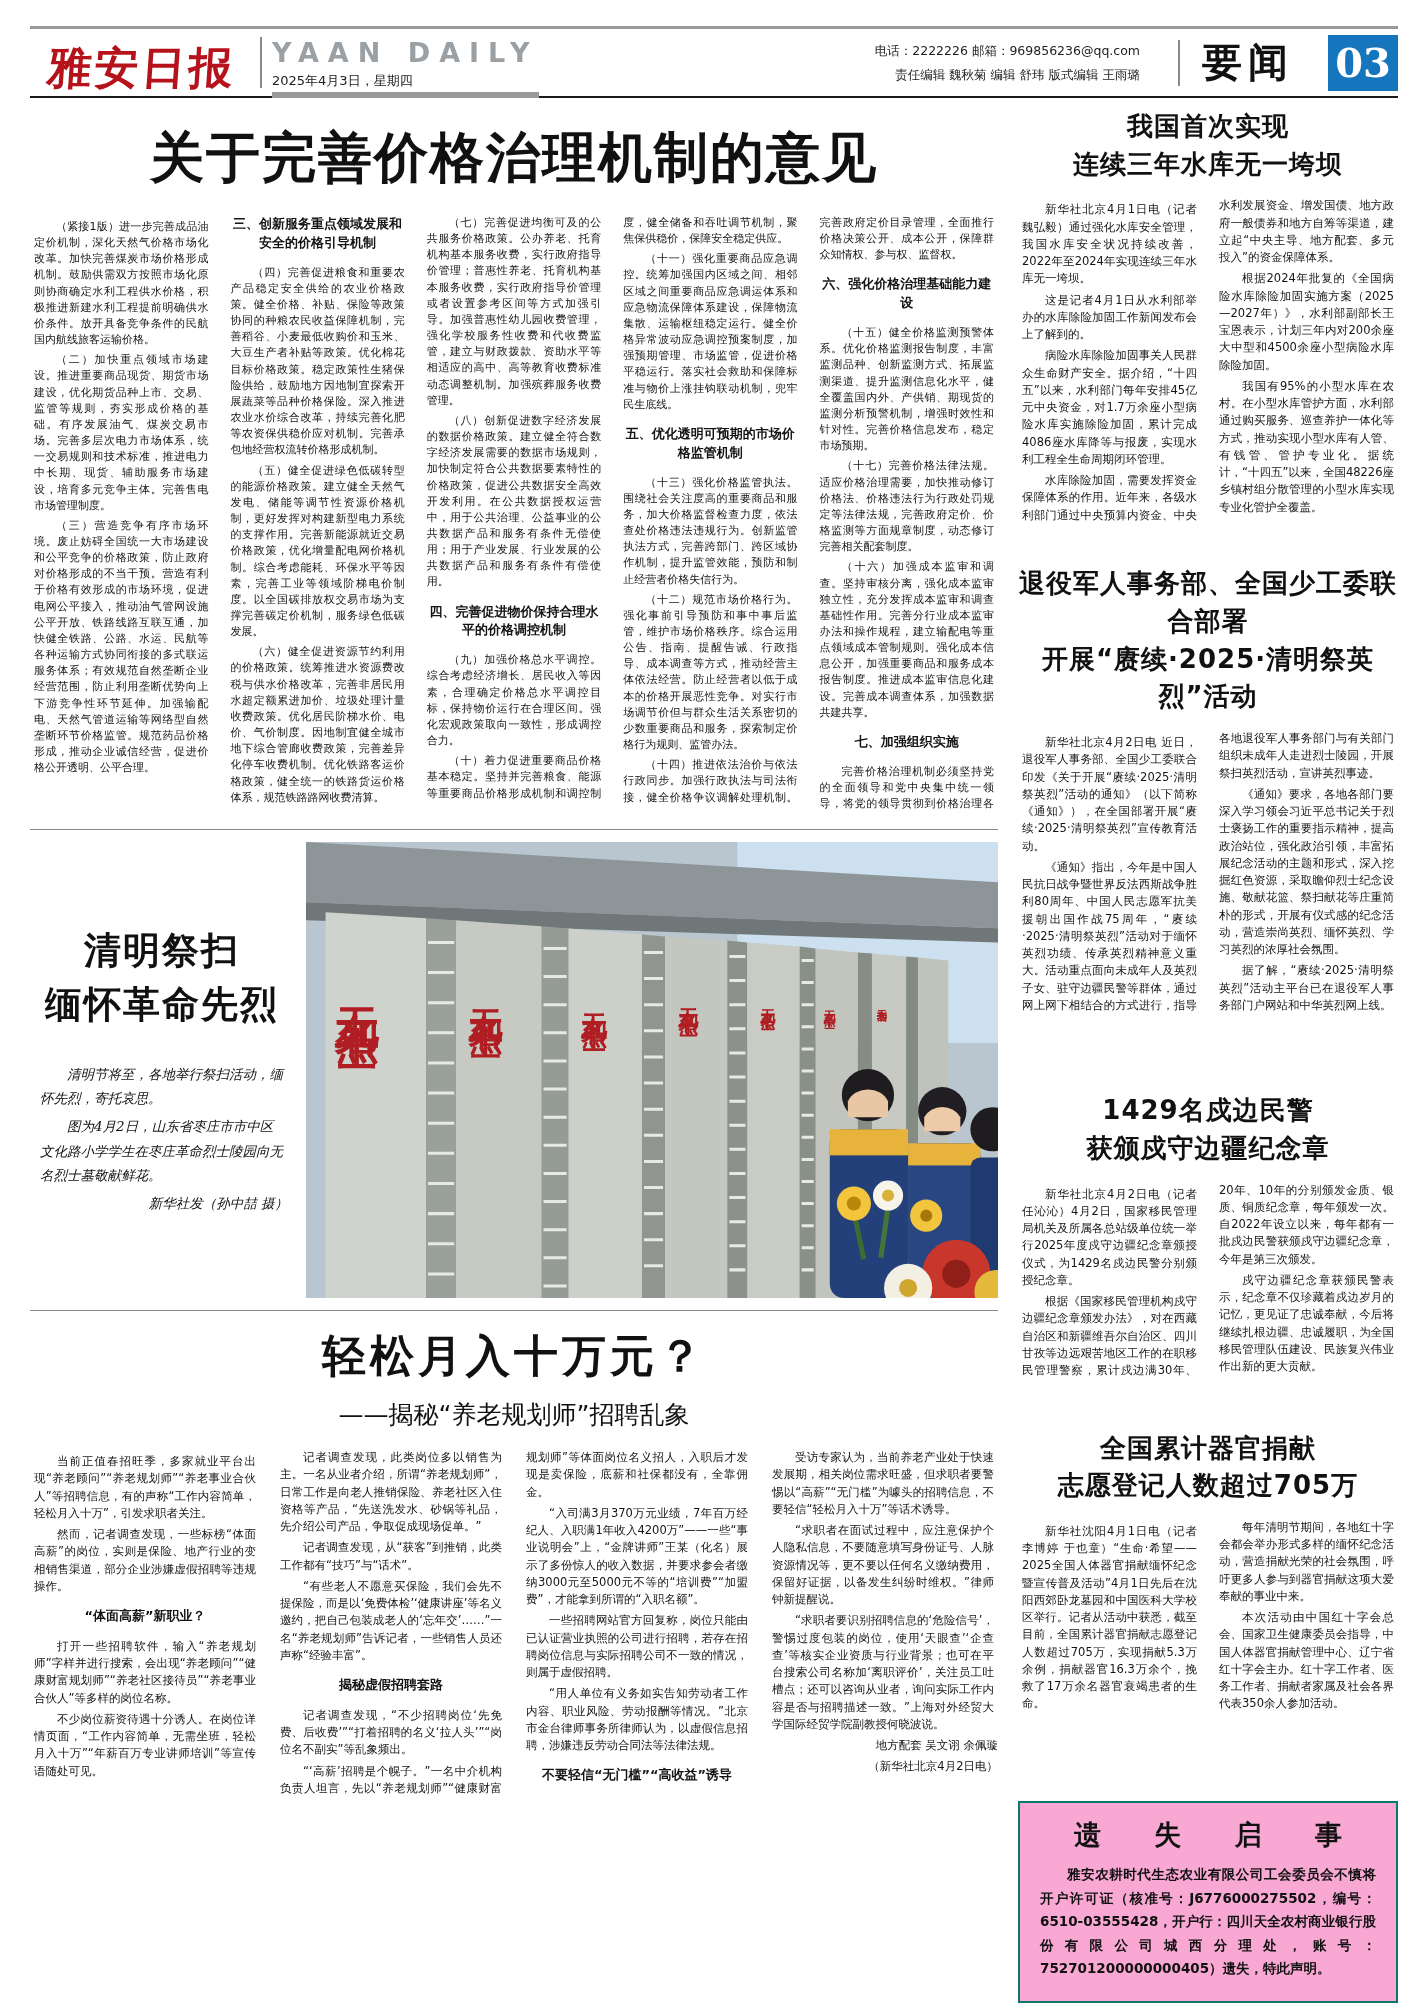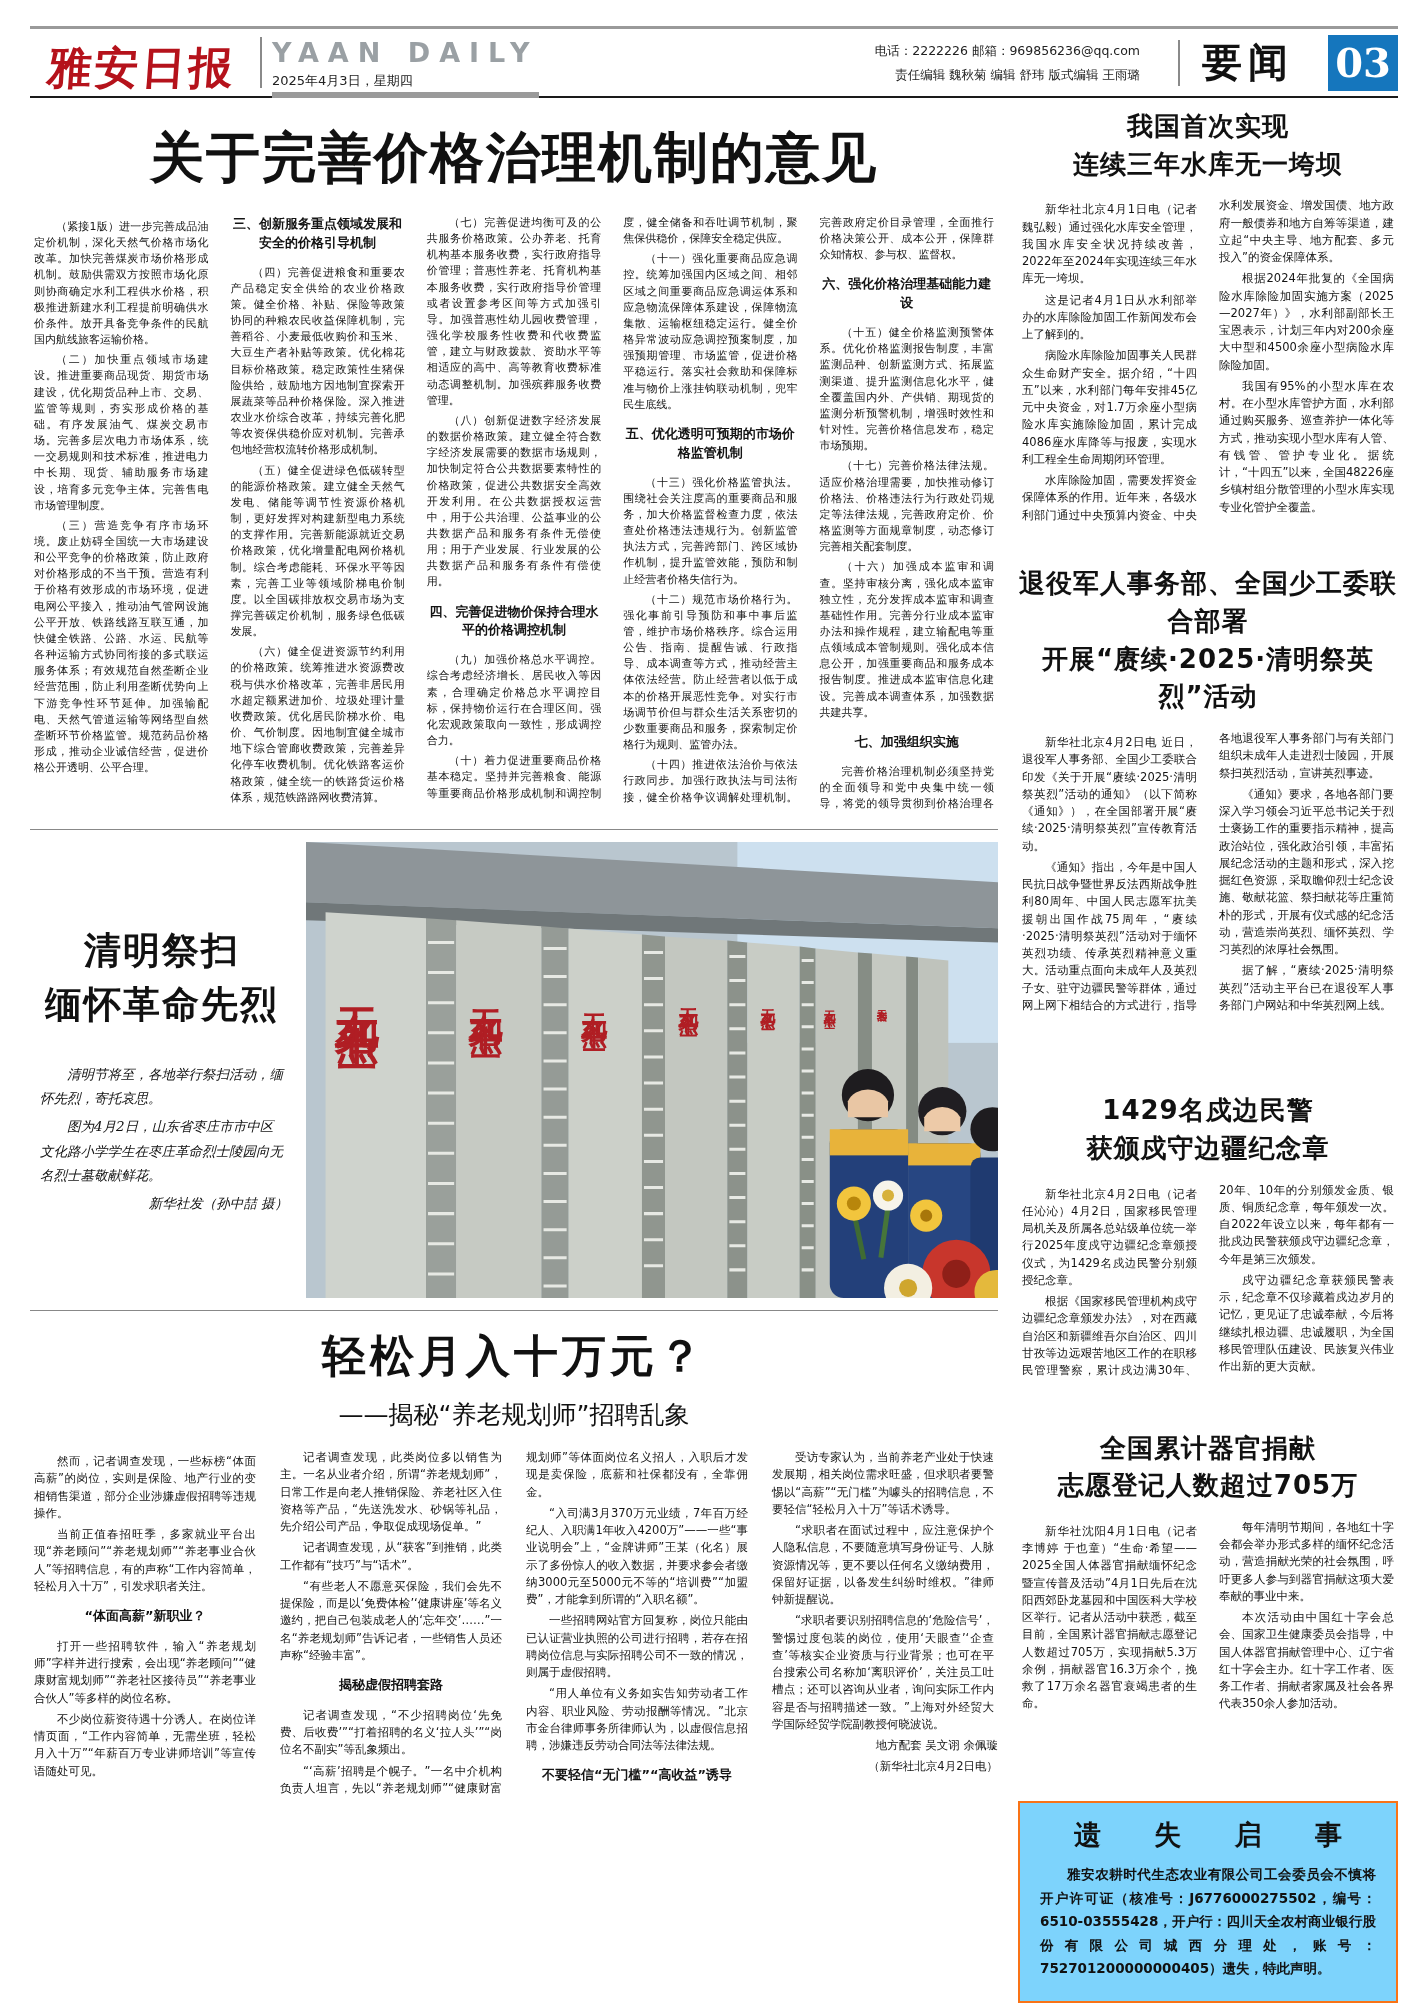--- a/index.html
+++ b/index.html
@@ -64,21 +64,21 @@
                   font-size:11.5px; line-height:1.5; text-align:justify; color:#141414; }
 
   
   .rail-art { margin-bottom:30px; }
   .rail-title { font-size:26px; font-weight:900; text-align:center; line-height:1.45;
                 margin-bottom:14px; letter-spacing:1px; }
   .rail-body { column-count:2; column-gap:14px; overflow:hidden; font-size:11.5px;
                line-height:1.5; text-align:justify; color:#141414; }
   .h-a1 { height:338px; } .h-a2 { height:332px; } .h-a3 { height:218px; } .h-a4 { height:252px; }
 
-  .notice { border:2px solid #f97316; background:#7dd3fc; padding:14px 16px 16px; margin-top:6px; }
+  .notice { border:2px solid #0f766e; background:#f9a8d4; padding:14px 16px 16px; margin-top:6px; }
   .notice-title { font-size:27px; font-weight:900; text-align:center; letter-spacing:22px;
                   text-indent:22px; margin-bottom:10px; }
   .notice-body { font-size:13.5px; font-weight:bold; line-height:1.75; text-align:justify; }
   .notice-body .para { text-indent:2em; }
 </style>
 </head>
 <body>
 
 <div class="page">
 
@@ -225,22 +225,22 @@
               </g>
             </g>
           </svg>
         </div>
       </div>
 
       <div class="recruit">
         <h2 class="recruit-headline">轻松月入十万元？</h2>
         <div class="recruit-subtitle">——揭秘“养老规划师”招聘乱象</div>
         <div class="recruit-body">
+            <p class="para">当前正值春招旺季，多家就业平台出现“养老顾问”“养老规划师”“养老事业合伙人”等招聘信息，有的声称“工作内容简单，轻松月入十万”，引发求职者关注。</p>
             <p class="para">然而，记者调查发现，一些标榜“体面高薪”的岗位，实则是保险、地产行业的变相销售渠道，部分企业涉嫌虚假招聘等违规操作。</p>
-            <p class="para">当前正值春招旺季，多家就业平台出现“养老顾问”“养老规划师”“养老事业合伙人”等招聘信息，有的声称“工作内容简单，轻松月入十万”，引发求职者关注。</p>
             <p class="col-subhead">“体面高薪”新职业？</p>
             <p class="para">打开一些招聘软件，输入“养老规划师”字样并进行搜索，会出现“养老顾问”“健康财富规划师”“养老社区接待员”“养老事业合伙人”等多样的岗位名称。</p>
             <p class="para">不少岗位薪资待遇十分诱人。在岗位详情页面，“工作内容简单，无需坐班，轻松月入十万”“年薪百万专业讲师培训”等宣传语随处可见。</p>
             <p class="para">记者调查发现，此类岗位多以销售为主。一名从业者介绍，所谓“养老规划师”，日常工作是向老人推销保险、养老社区入住资格等产品，“先送洗发水、砂锅等礼品，先介绍公司产品，争取促成现场促单。”</p>
             <p class="para">记者调查发现，从“获客”到推销，此类工作都有“技巧”与“话术”。</p>
             <p class="para">“有些老人不愿意买保险，我们会先不提保险，而是以‘免费体检’‘健康讲座’等名义邀约，把自己包装成老人的‘忘年交’……”一名“养老规划师”告诉记者，一些销售人员还声称“经验丰富”。</p>
             <p class="col-subhead">揭秘虚假招聘套路</p>
             <p class="para">记者调查发现，“不少招聘岗位‘先免费、后收费’”“打着招聘的名义‘拉人头’”“岗位名不副实”等乱象频出。</p>
             <p class="para">“‘高薪’招聘是个幌子。”一名中介机构负责人坦言，先以“养老规划师”“健康财富规划师”等体面岗位名义招人，入职后才发现是卖保险，底薪和社保都没有，全靠佣金。</p>
             <p class="para">“入司满3月370万元业绩，7年百万经纪人、入职满1年收入4200万”——一些“事业说明会”上，“金牌讲师”王某（化名）展示了多份惊人的收入数据，并要求参会者缴纳3000元至5000元不等的“培训费”“加盟费”，才能拿到所谓的“入职名额”。</p>

